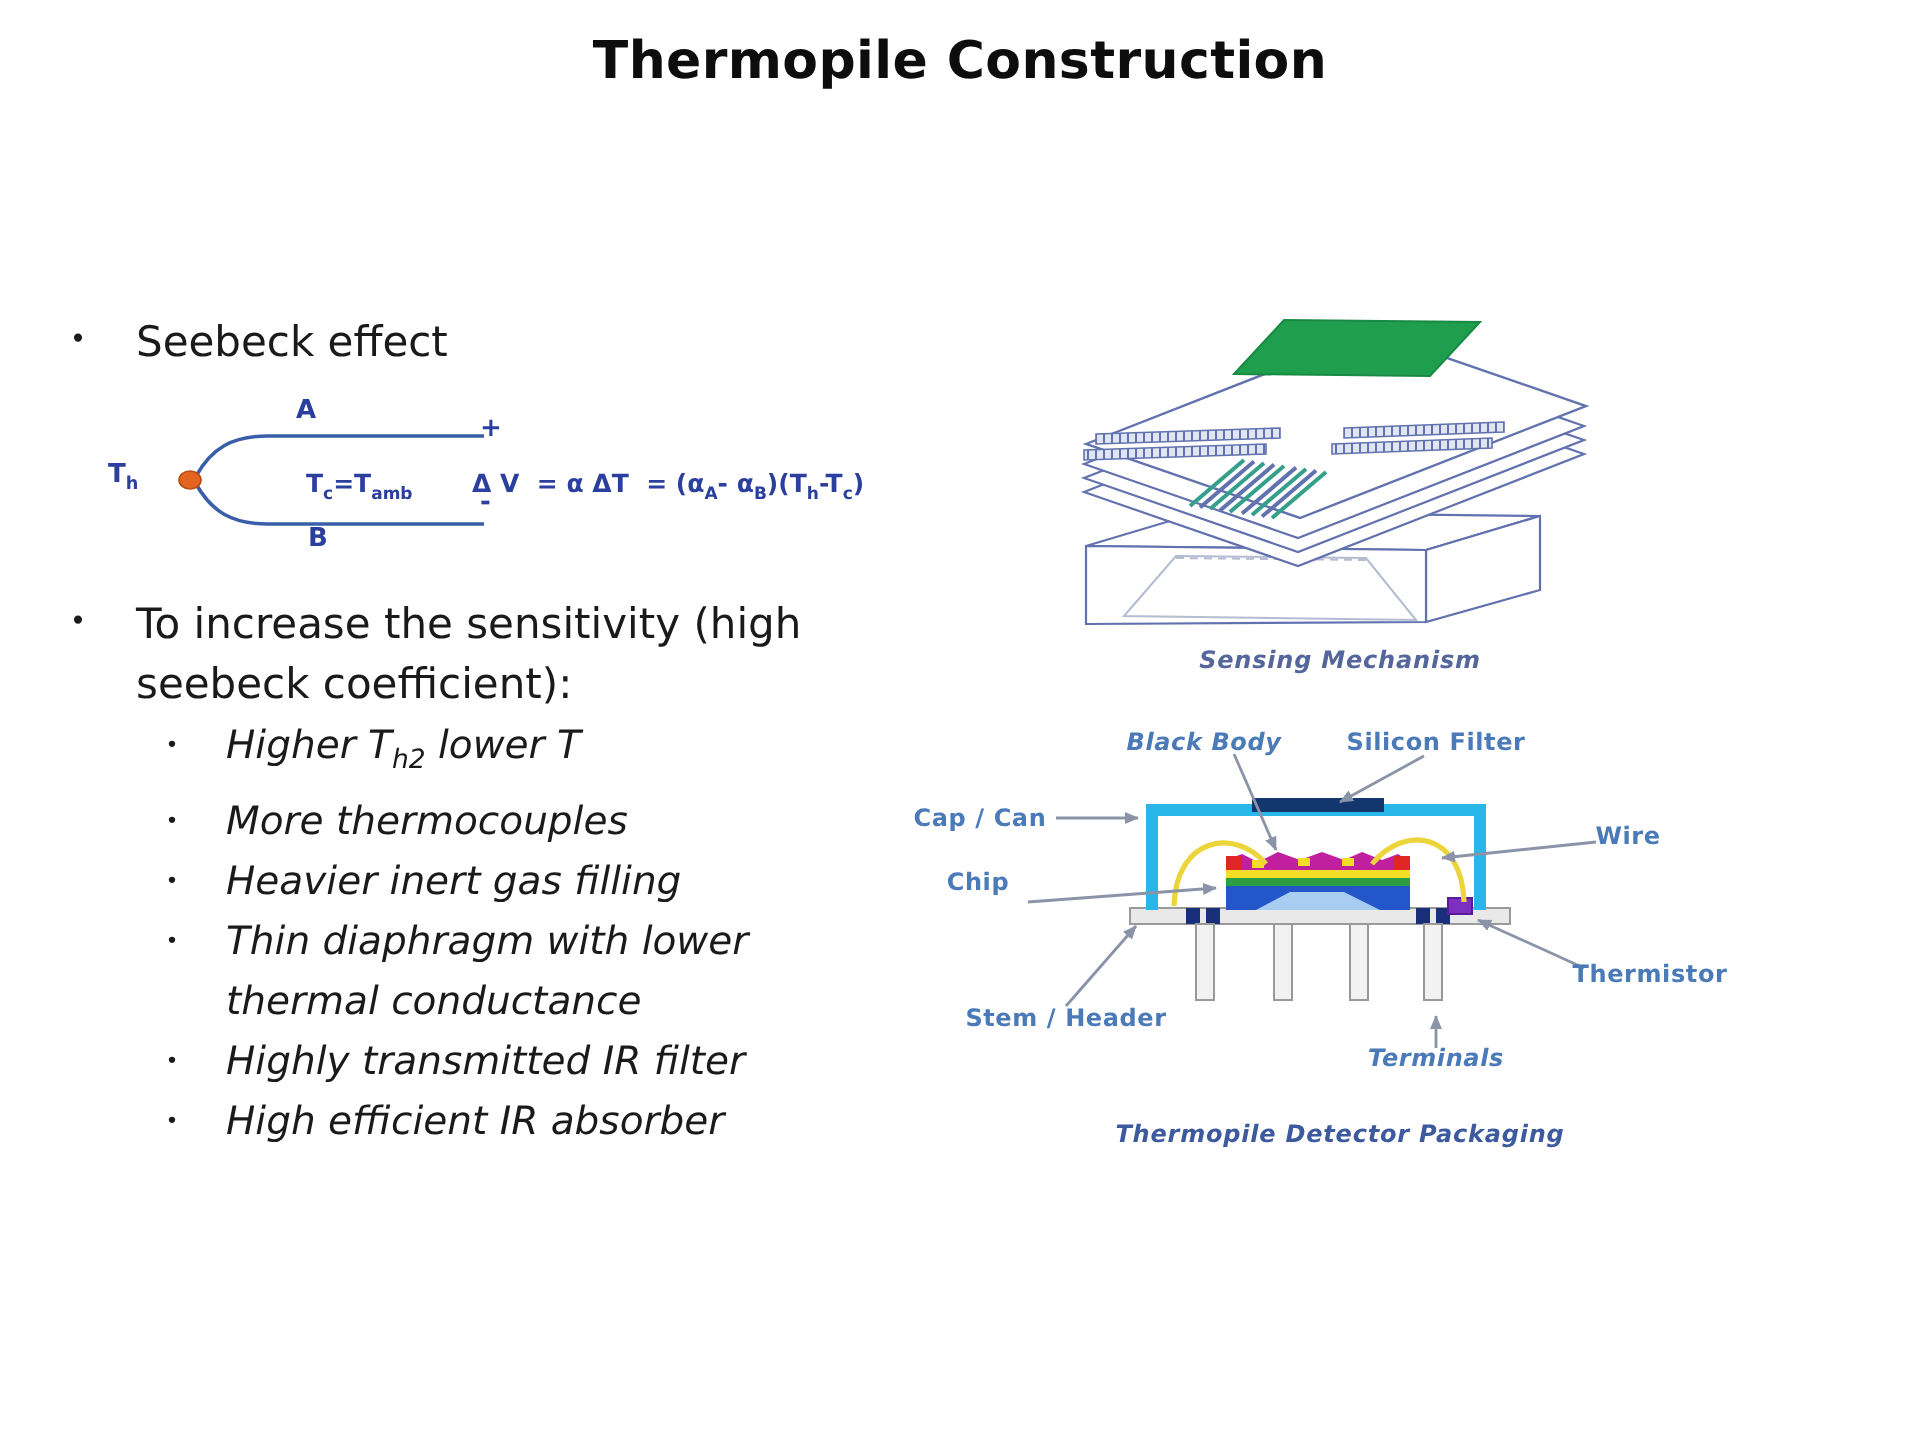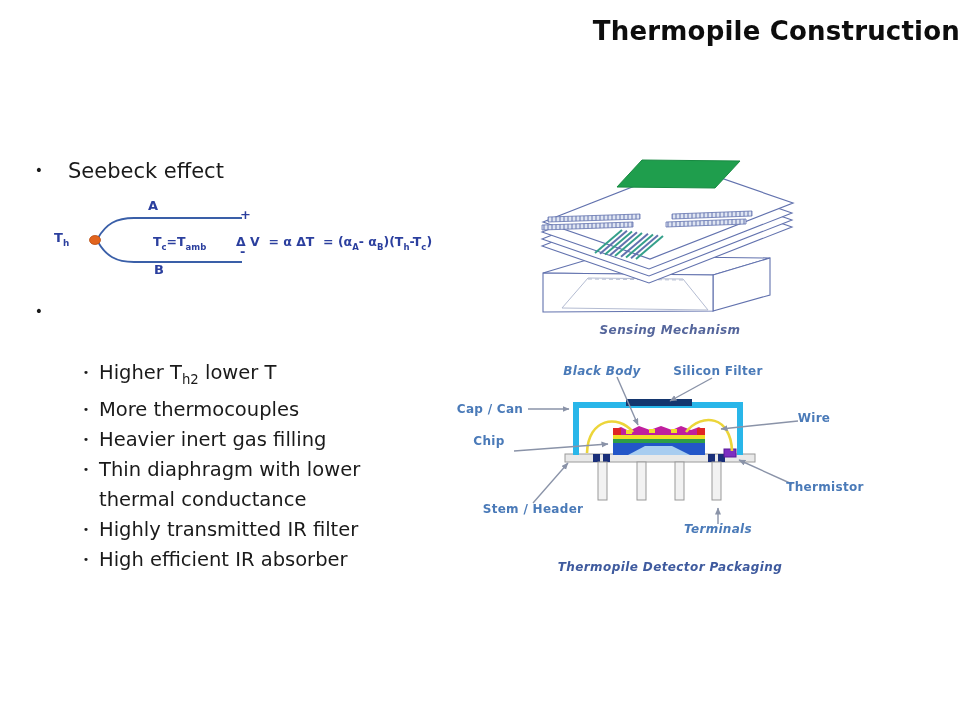--- a/index.html
+++ b/index.html
@@ -1,30 +1,30 @@
 <!DOCTYPE html>
 <html><head>
 <meta charset="utf-8">
 <style>
   html,body{margin:0;padding:0;background:#fff;}
   .slide{position:relative;width:960px;height:720px;background:#ffffff;overflow:hidden;
          font-family:"DejaVu Sans", sans-serif;color:#1a1a1a;}
-  .title{position:absolute;top:16px;left:0;width:100%;text-align:right;
+  .title{position:absolute;top:16px;left:0;width:100%;text-align:center;
          font-size:26px;font-weight:bold;color:#0d0d0d;letter-spacing:.2px;}
   .brow{position:absolute;display:flex;font-size:21px;color:#1a1a1a;}
   .brow .bdot{width:26px;flex:none;text-align:center;font-size:14px;line-height:28px;}
   .brow .btext{margin-left:16px;line-height:30px;}
   #b1{left:26px;top:156px;}
   #b2{left:26px;top:297px;}
   #b2 .btext{width:350px;}
   .sublist{position:absolute;left:76px;top:358px;margin:0;padding:0;list-style:none;
            font-size:19.5px;line-height:30px;color:#1a1a1a;}
   .sublist li{display:flex;}
   .sdot{width:20px;flex:none;text-align:center;font-size:11px;line-height:30px;}
-  .stext{margin-left:3px;width:330px;}
+  .stext{margin-left:17px;width:330px;font-style:italic;}
   sub{font-size:0.68em;}
   
   .seebeck{position:absolute;left:50px;top:196px;width:400px;height:95px;}
   .seebeck svg{position:absolute;left:0;top:0;}
   .sb-label{position:absolute;color:#2b3f9e;font-weight:bold;font-size:13px;white-space:pre;}
   .sb-th{left:4px;top:34px;}
   .sb-a{left:98px;top:2px;}
   .sb-b{left:104px;top:66px;}
   .sb-plus{left:190px;top:11px;}
   .sb-minus{left:190px;top:48px;}
@@ -60,20 +60,21 @@
     <span class="sb-label sb-a">A</span>
     <span class="sb-label sb-b">B</span>
     <span class="sb-label sb-plus">+</span>
     <span class="sb-label sb-minus">-</span>
     <span class="sb-label sb-tc"><span>T</span><sub>c</sub><span>=T</span><sub>amb</sub></span>
     <span class="sb-label sb-formula"><span>Δ V  = α ΔT  = (α</span><sub>A</sub><span>- α</span><sub>B</sub><span>)(T</span><sub>h</sub><span>-T</span><sub>c</sub><span>)</span></span>
   </div>
 
   <div class="brow" id="b2">
     <span class="bdot">•</span>
+    <span class="btext">To increase the sensitivity (high seebeck coefficient):</span>
   </div>
 
   <ul class="sublist">
     <li>
       <span class="sdot">•</span>
       <span class="stext"><span>Higher T</span><sub>h2</sub><span> lower T</span></span>
     </li>
     <li>
       <span class="sdot">•</span>
       <span class="stext">More thermocouples</span>

